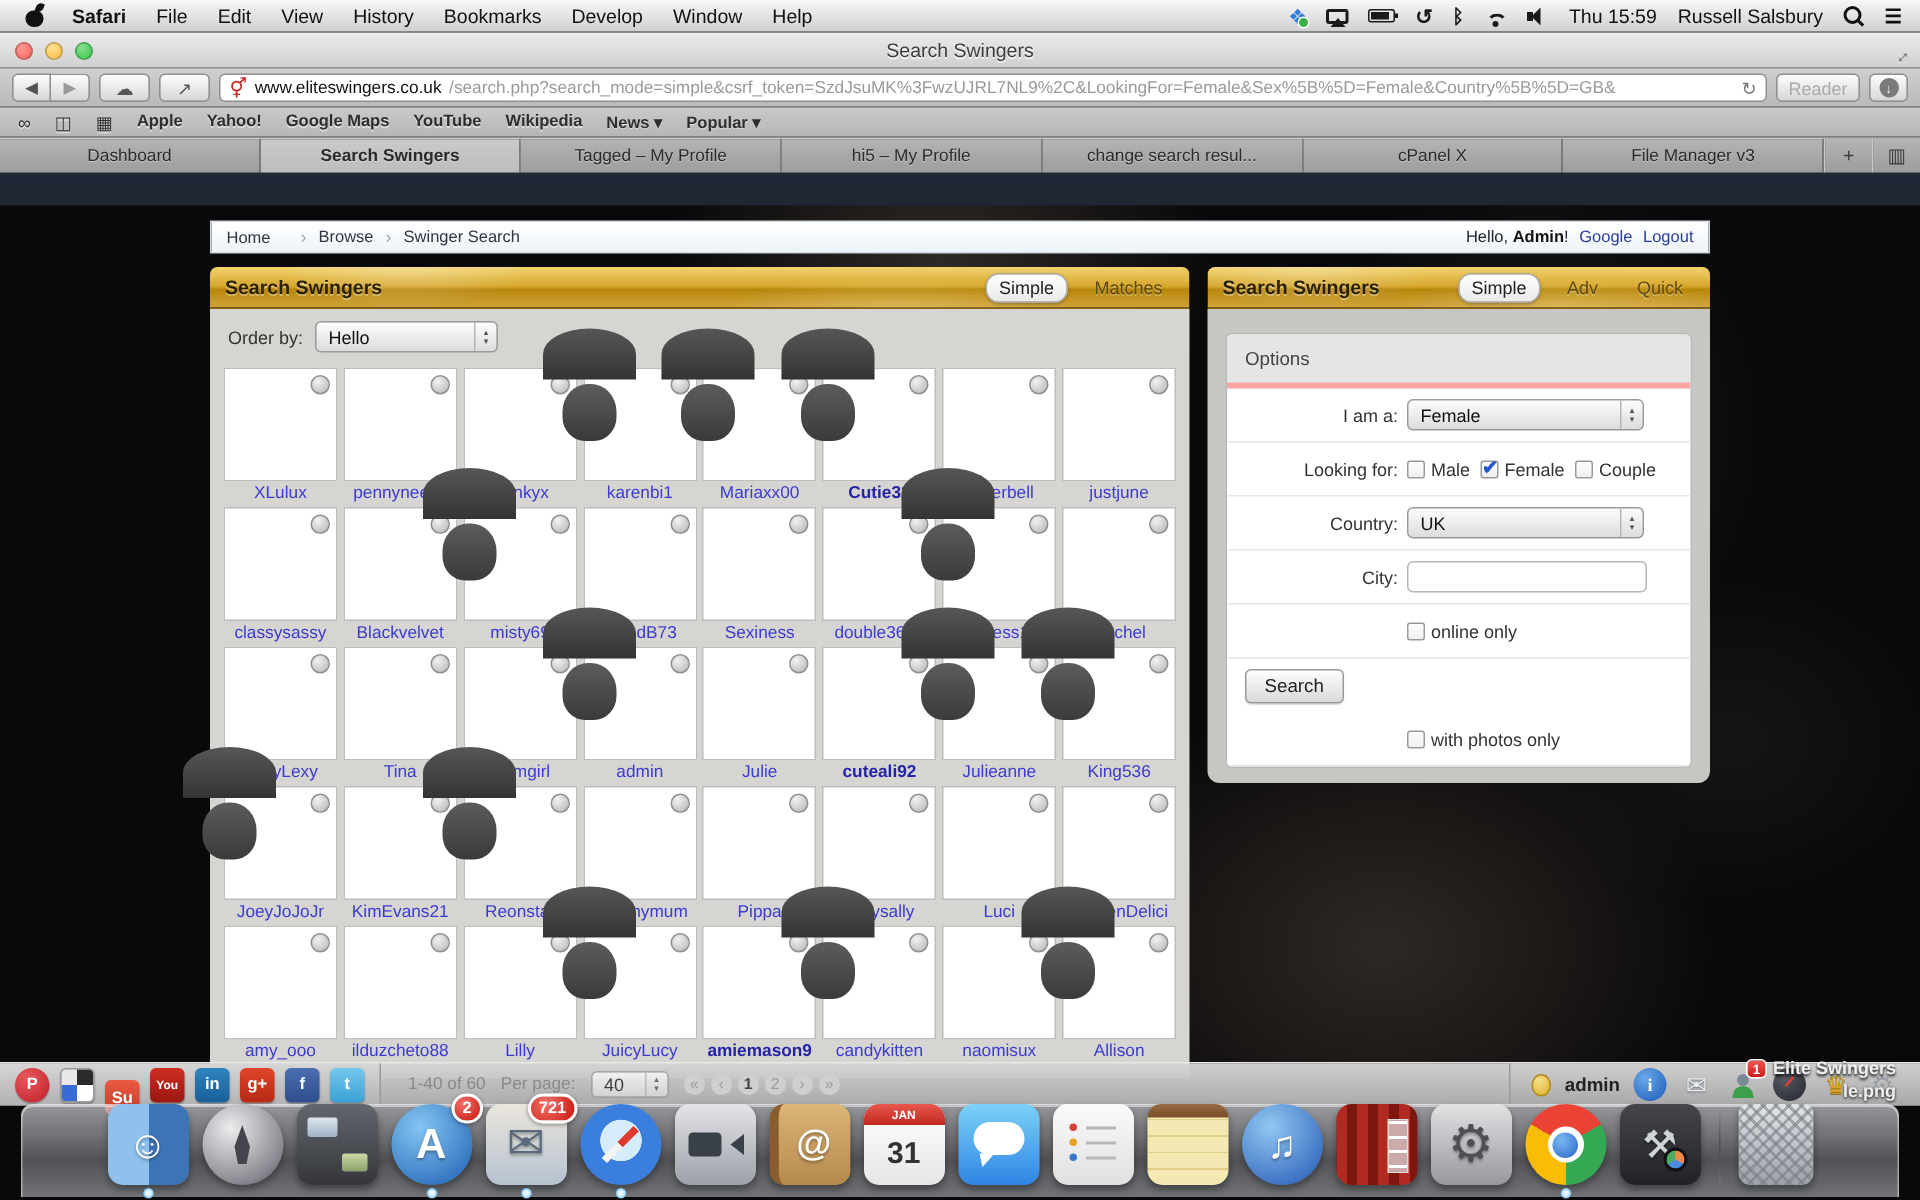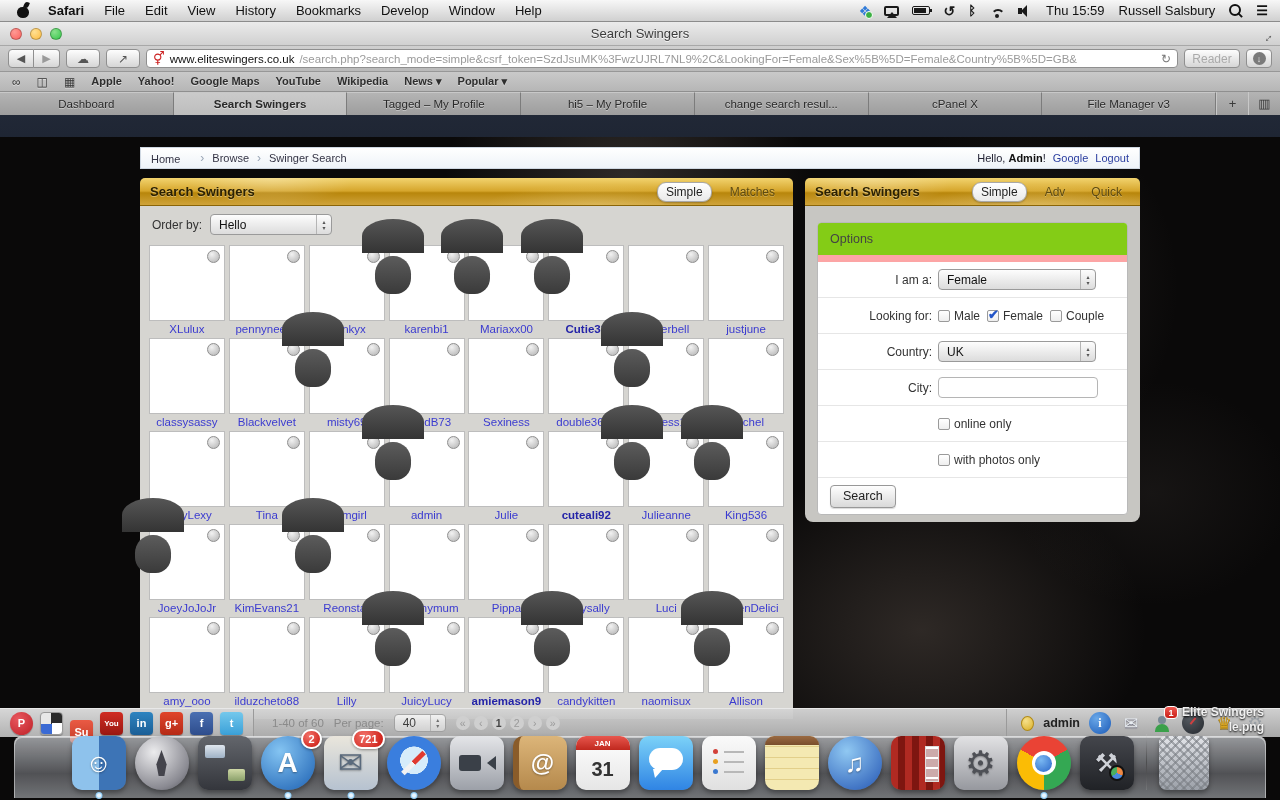--- a/index.html
+++ b/index.html
@@ -140,21 +140,21 @@
       radial-gradient(12px 8px at 72% 74%, #4a4a4a 98%, transparent),
       linear-gradient(105deg,#e3e3e1 52%,#c9c9c7 52%); }
   .status-dot { position:absolute; top:4px; right:4px; width:13px; height:13px; border-radius:50%; background:radial-gradient(circle at 35% 30%, #f2f2f2,#b2b2b2); border:1px solid #8f8f8f; }
   .uname { margin-top:2px; font-size:11.5px; color:#3b3bd0; text-decoration:none; max-width:78px; overflow:hidden; white-space:nowrap; }
   .pcell[data-bold="true"] .uname { font-weight:bold; color:#2424a8; }
 
   
   .search-panel { width:335px; }
   .search-body { background:#c7c6c2; border-radius:0 0 8px 8px; padding:16px 12px 14px; height:316px; }
   .opt-box { background:#fff; border:1px solid #b9b9b9; border-radius:4px; overflow:hidden; }
-  .opt-title { padding:9px 12px; font-size:12.5px; color:#444; border-bottom:7px solid #fca5a5; background:#84cc16; }
+  .opt-title { padding:9px 12px; font-size:12.5px; color:#444; border-bottom:4px solid #fca5a5; background:#e5e5e5; }
   .opt-row { display:flex; align-items:center; min-height:36px; border-bottom:1px solid #e6e6e6; font-size:12px; color:#333; padding:0 12px; }
   .opt-label { width:108px; text-align:right; padding-right:6px; white-space:nowrap; }
   .sel-iam,.sel-country { width:158px; }
   .cb { display:inline-flex; align-items:center; gap:4px; margin-right:7px; }
   .cbbox { width:12px; height:12px; border:1px solid #9a9a9a; border-radius:2px; background:linear-gradient(#fff,#eee); position:relative; }
   .cb[data-checked="true"] .cbbox::after { content:"✔"; position:absolute; left:0px; top:-4px; color:#2456c8; font-size:13px; font-weight:bold; }
   .city-input { width:160px; height:21px; border:1px solid #b5b5b5; border-radius:4px; background:#fff; font-size:12px; padding:0 6px; font-family:"Liberation Sans",sans-serif; }
   .center-ctl { padding-left:108px; }
   .search-btn { height:23px; padding:0 12px; background:linear-gradient(#fefefe,#d9d9d9); border:1px solid #989898; border-radius:4px; font-size:12.5px; color:#222; box-shadow:0 1px 1px rgba(0,0,0,.15); font-family:"Liberation Sans",sans-serif; }
 
@@ -764,28 +764,28 @@
             <div class="opt-row">
               <span class="opt-label">City:</span>
               <input class="city-input" type="text" style="">
             </div>
             <div class="opt-row">
               <span class="cb center-ctl">
                 <span class="cbbox"></span>
                 <span>online only</span>
               </span>
             </div>
+            <div class="opt-row" style="border-bottom:none">
+              <button class="search-btn">Search</button>
+            </div>
             <div class="opt-row">
               <span class="cb center-ctl">
                 <span class="cbbox"></span>
                 <span>with photos only</span>
               </span>
-            </div>
-            <div class="opt-row" style="border-bottom:none">
-              <button class="search-btn">Search</button>
             </div>
           </div>
         </div>
       </div>
     </div>
 
     <div class="pagefooter">
       <div class="share-strip">
 
       <span class="share-ic" data-icon="pinterest">P</span>

